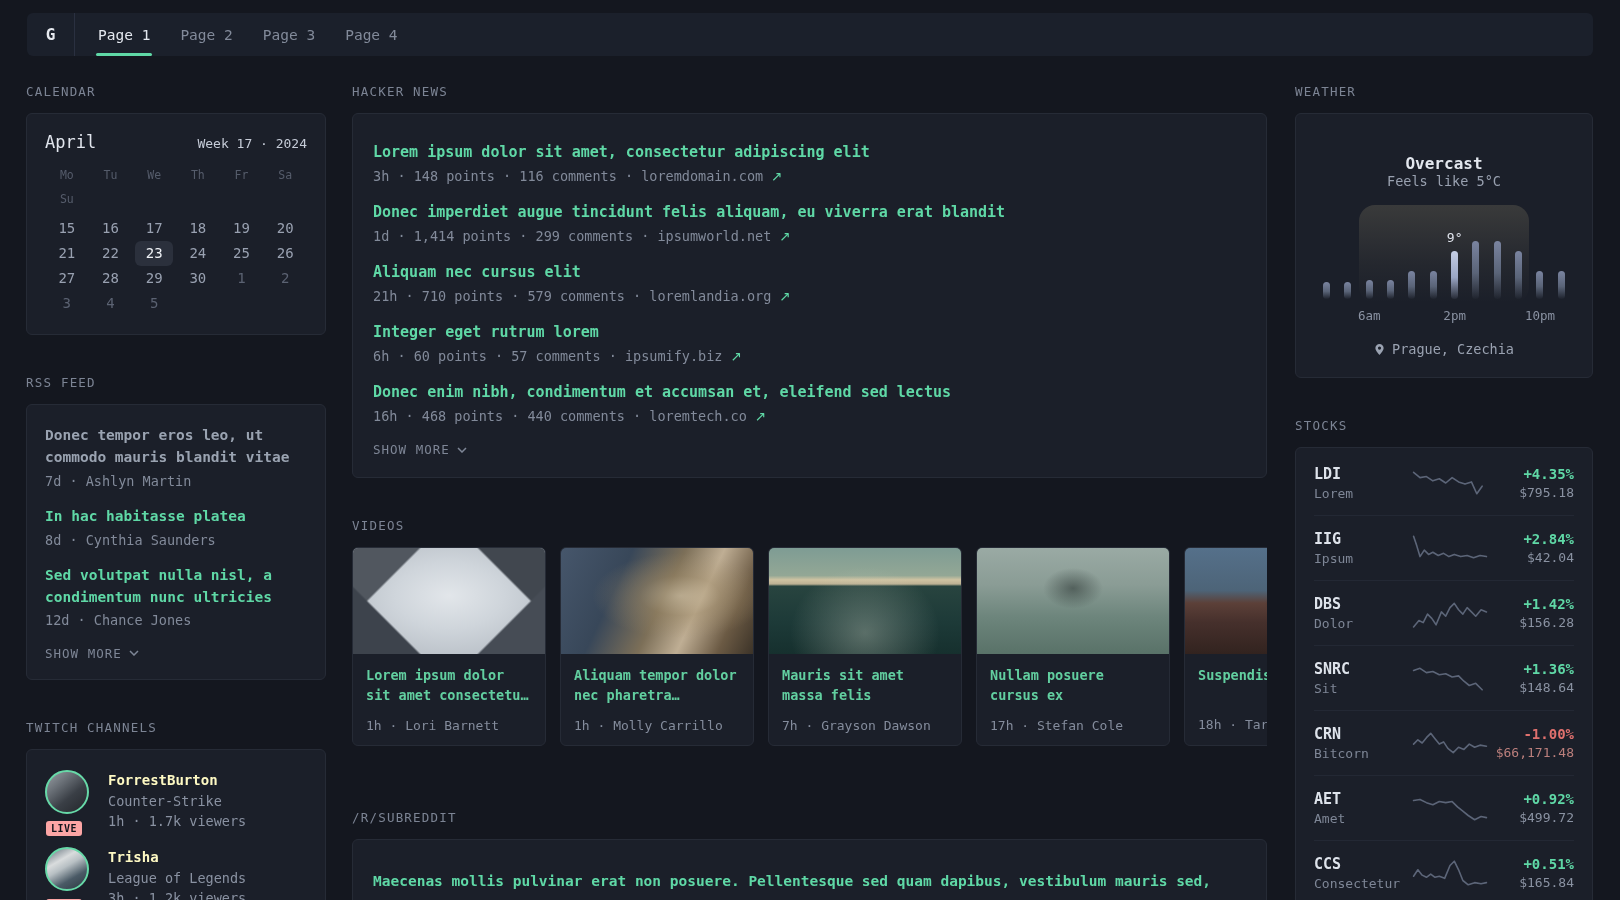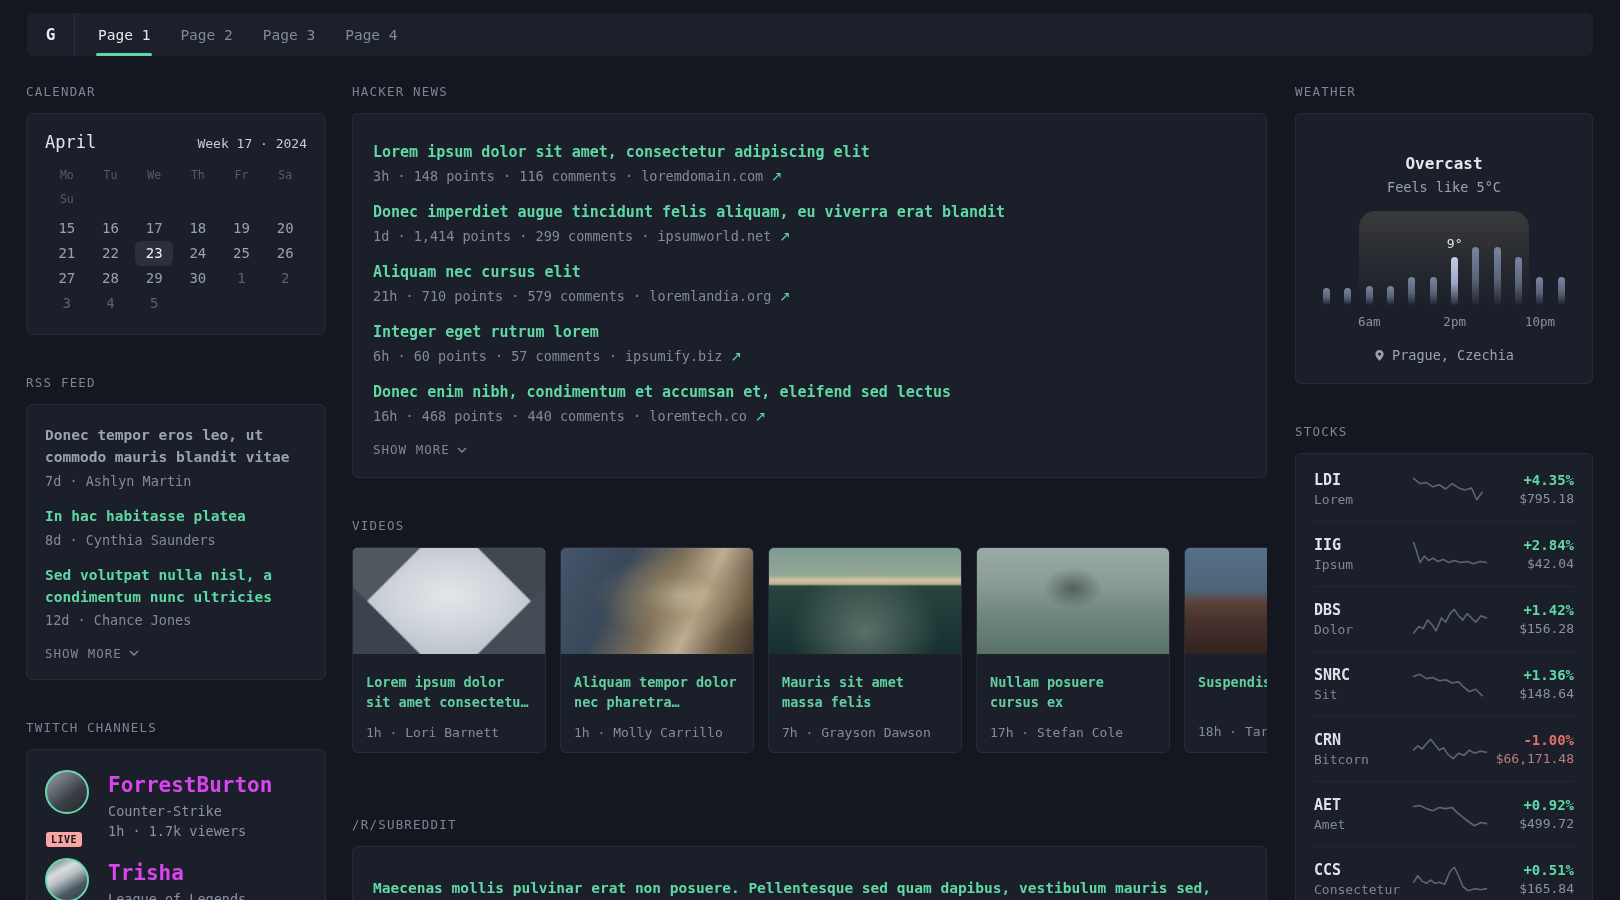--- a/index.html
+++ b/index.html
@@ -58,40 +58,40 @@
   
   .tw-card{padding:20px 18px 18px;}
   .channel{display:flex;gap:15px;margin-bottom:16px;cursor:pointer;}
   .avatar-wrap{position:relative;width:48px;flex:none;}
   .avatar{width:44px;height:44px;border-radius:50%;border:2px solid #3c4352;}
   .avatar.live{border-color:#67d9a8;}
   .av-forrest{background:linear-gradient(140deg,#9aa0a6 0%,#6b7178 30%,#3a3f46 60%,#23262b 100%);}
   .av-trisha{background:linear-gradient(150deg,#5d6c77 0%,#d9dcdd 30%,#b8c0c4 45%,#4a5a66 70%,#2c3840 100%);}
   .av-kendall{background:linear-gradient(140deg,#e8d9c8 0%,#c9a587 35%,#8d6b55 70%,#54402f 100%);}
   .live-badge{position:absolute;left:-1px;bottom:-7px;background:#fca5a5;color:#10141c;font-size:10px;font-weight:bold;letter-spacing:.5px;padding:2px 5px;border-radius:5px;border:2px solid var(--card);}
-  .ch-name{font-size:21px;font-weight:bold;color:#d946ef;line-height:1.5;}
+  .ch-name{font-size:14px;font-weight:bold;color:#fef9c3;line-height:1.5;}
   .ch-game,.ch-meta{font-size:13.5px;color:#8a92a2;line-height:1.5;}
 
   
   #video-row{display:flex;gap:14px;overflow:hidden;width:915px;}
   .vcard{flex:none;width:194px;background:var(--card);border:1px solid var(--border);border-radius:6px;overflow:hidden;cursor:pointer;text-decoration:none;display:block;}
   .thumb{height:106px;}
-  .v-body{padding:18px 13px 12px;}
+  .v-body{padding:11px 13px 12px;}
   .v-title{font-size:13.5px;font-weight:bold;color:#62cfa0;line-height:1.5;min-height:40px;}
   .v-meta{font-size:13px;color:#848c9c;margin-top:12px;}
   .th-pillars{background:linear-gradient(45deg,#3d434c 22%,transparent 23%),linear-gradient(-45deg,#464c55 22%,transparent 23%),linear-gradient(135deg,#51575f 22%,transparent 23%),linear-gradient(225deg,#41474f 22%,transparent 23%),radial-gradient(ellipse at 50% 45%,#e2e6ea 0%,#cfd5db 40%,#aeb5bd 100%);}
   .th-camera{background:radial-gradient(ellipse at 62% 45%,rgba(210,195,165,.55) 0%,rgba(160,140,105,.4) 24%,transparent 52%),linear-gradient(115deg,#46566b 0%,#384759 30%,#7c6f58 52%,#bfae94 68%,#6b5a44 85%,#3c3328 100%);}
   .th-sea{background:radial-gradient(ellipse at 50% 80%,rgba(210,215,200,.35) 0%,transparent 55%),linear-gradient(180deg,#7e9c94 0%,#93a795 26%,#cfc3a2 30%,#bdb193 34%,#28443f 36%,#1d3a38 70%,#16302e 100%);}
   .th-canoe{background:radial-gradient(ellipse at 50% 38%,rgba(40,50,48,.55) 0%,rgba(40,50,48,.35) 8%,transparent 22%),linear-gradient(180deg,#9aaaa4 0%,#8a9c95 35%,#6d857c 65%,#597268 100%);}
   .th-field{background:radial-gradient(ellipse at 58% 52%,rgba(20,18,22,.85) 0%,rgba(20,18,22,.5) 9%,transparent 20%),linear-gradient(180deg,#55708a 0%,#4d6478 40%,#5c4038 52%,#46302c 70%,#32231f 100%);}
 
   
   .weather-card{padding:40px 20px 20px;text-align:center;}
   .w-cond{font-size:16px;font-weight:bold;color:#e3e7ee;}
-  .w-feels{font-size:13.5px;color:#99a1b0;margin-top:6px;}
+  .w-feels{font-size:13.5px;color:#99a1b0;margin-top:0;}
   .w-chart{position:relative;width:256px;height:90px;margin:20px auto 0;}
   .w-hl{position:absolute;top:-4px;bottom:-4px;border-radius:16px;background:linear-gradient(180deg,rgba(216,200,150,.16) 0%,rgba(216,200,150,.05) 60%,transparent 100%);}
   #w-bars{position:absolute;inset:0;display:flex;}
   .w-slot{flex:1;display:flex;align-items:flex-end;justify-content:center;}
   .w-bar{width:7px;border-radius:4px;background:linear-gradient(180deg,#7a84a0 0%,#5a6478 55%,rgba(90,100,120,.05) 100%);}
   .w-bar.hl{background:linear-gradient(180deg,#c5cee4 0%,#9aa6c4 55%,rgba(154,166,196,.08) 100%);}
   .w-label{position:absolute;transform:translateX(-50%);font-size:13px;color:#dfe3ec;}
   .w-times{position:relative;width:256px;height:16px;margin:9px auto 0;}
   .w-time{position:absolute;transform:translateX(-50%);font-size:12.5px;color:#8a92a2;white-space:nowrap;}
   .w-loc{margin-top:17px;font-size:13.5px;color:#9aa2b1;display:flex;justify-content:center;align-items:center;gap:7px;}

